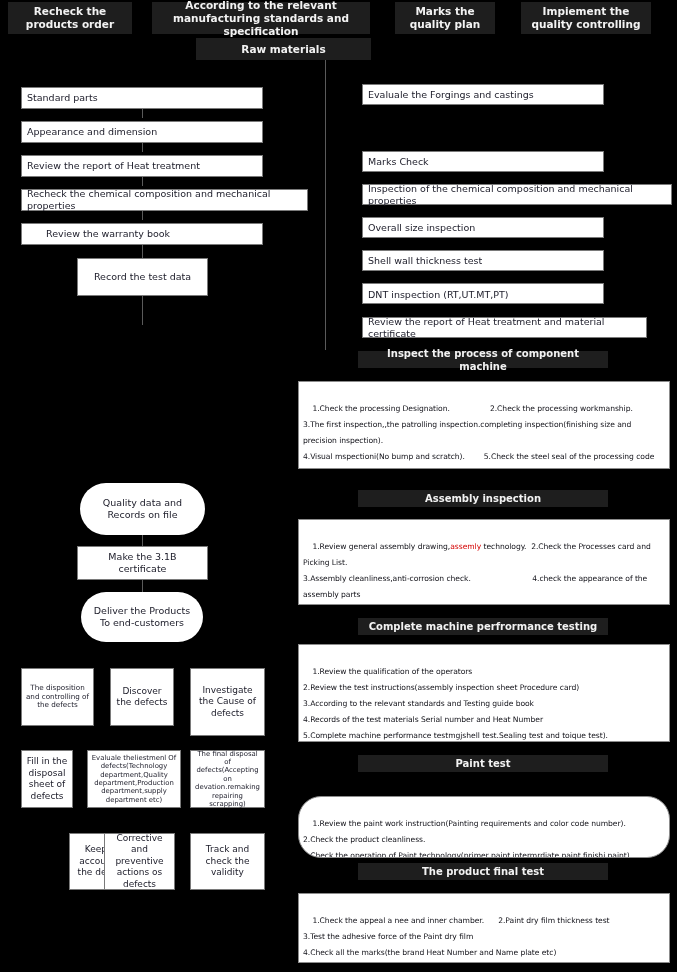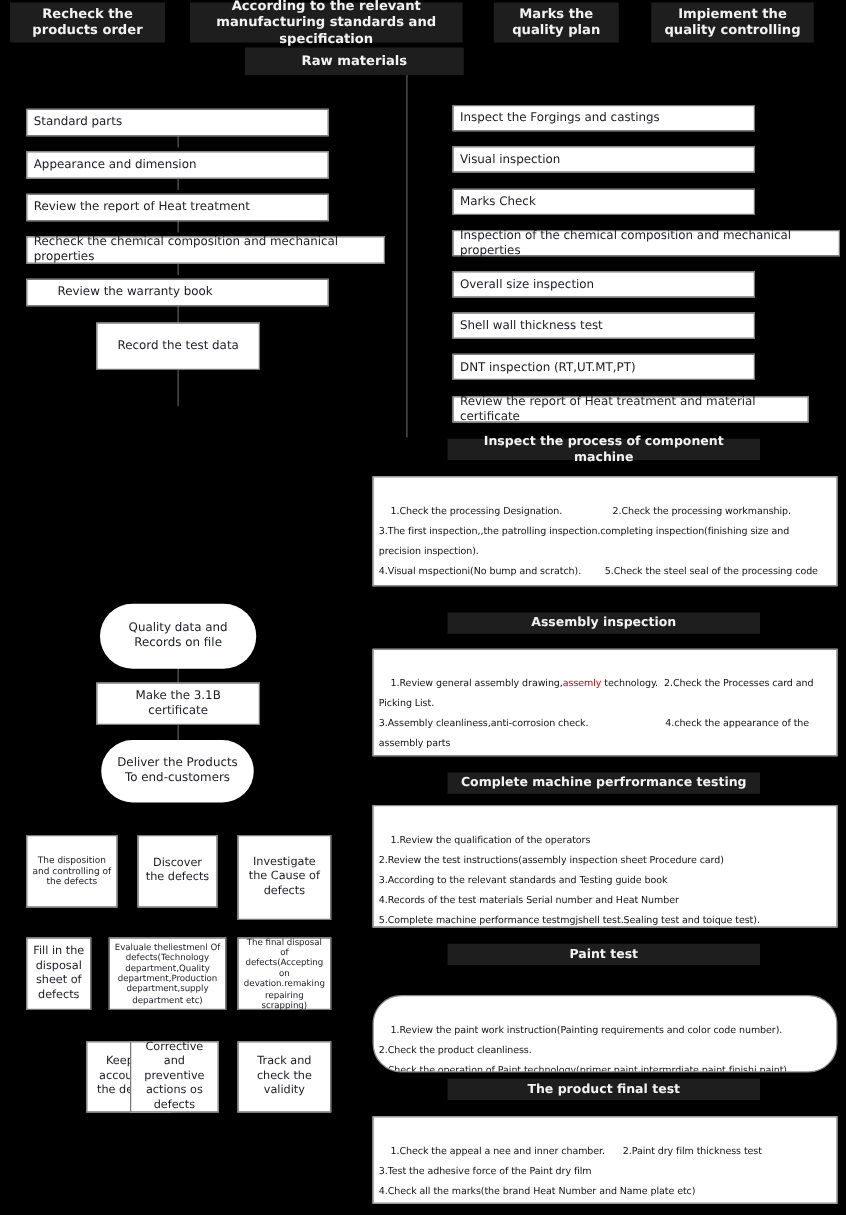--- a/index.html
+++ b/index.html
@@ -206,24 +206,21 @@
   <div class="gbox" style="left:104px; top:833px; width:71px; height:57px;">
     <span>Corrective and preventive actions os defects</span>
   </div>
   <div class="gbox" style="left:190px; top:833px; width:75px; height:57px;">
     <span>Track and check the validity</span>
   </div>
 
   <div class="conn" style="left:325px; top:60px;  height:290px;"></div>
 
   <div class="wbox" style="left:362px; top:84px;  width:242px; height:21px;">
-    <span>Inspect the Forgings and castings</span>
-  </div>
-  <div class="wbox" style="left:362px; top:117px; width:242px; height:21px;">
-    <span>Visual inspection</span>
+    <span>Evaluale the Forgings and castings</span>
   </div>
   <div class="wbox" style="left:362px; top:151px; width:242px; height:21px;">
     <span>Marks Check</span>
   </div>
   <div class="wbox" style="left:362px; top:184px; width:310px; height:21px;">
     <span>Inspection of the chemical composition and mechanical properties</span>
   </div>
   <div class="wbox" style="left:362px; top:217px; width:242px; height:21px;">
     <span>Overall size inspection</span>
   </div>

